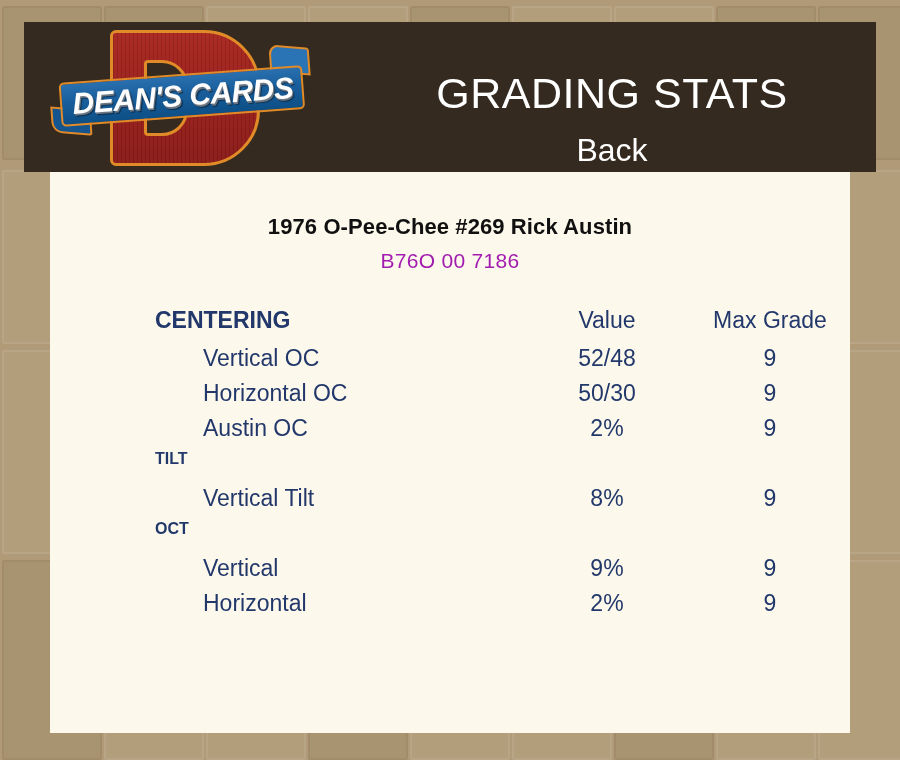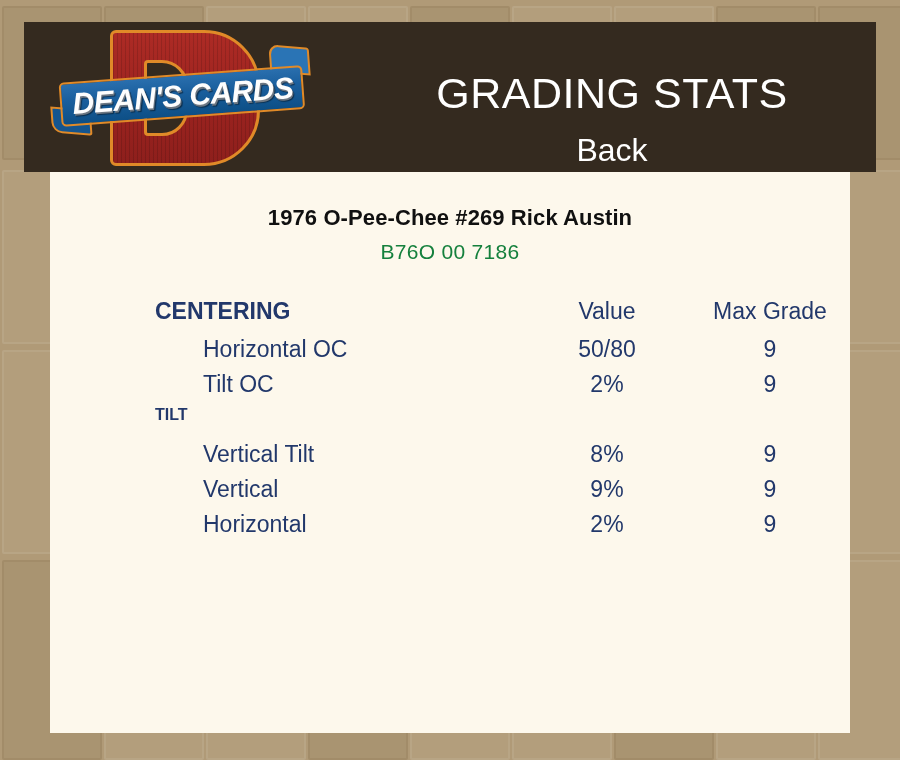--- a/index.html
+++ b/index.html
@@ -175,31 +175,31 @@
     left: 50px;
     top: 172px;
     width: 800px;
     height: 561px;
     background: #fdf8ec;
     z-index: 4;
   }
 
   #card-heading {
     text-align: center;
-    padding-top: 33px;
+    padding-top: 42px;
   }
   #card-heading .name {
     font-size: 22px;
     font-weight: bold;
     color: #101010;
     letter-spacing: 0.1px;
   }
   #card-heading .code {
     font-size: 21px;
-    color: #15803d;
+    color: #a21caf;
     margin-top: 9px;
     letter-spacing: 0.3px;
   }
 
   
   #stats {
     margin: 34px 0 0 0;
     width: 800px;
     border-collapse: collapse;
     font-size: 0;
@@ -300,39 +300,49 @@
   </div>
 
   <table id="stats">
     <tbody id="stats-body">
         <tr class="hdr">
           <th class="c-label">CENTERING</th>
           <th class="c-value">Value</th>
           <th class="c-grade">Max Grade</th>
         </tr>
         <tr class="row">
+          <td class="c-label">Vertical OC</td>
+          <td class="c-value">52/48</td>
+          <td class="c-grade">9</td>
+        </tr>
+        <tr class="row">
           <td class="c-label">Horizontal OC</td>
-          <td class="c-value">50/80</td>
-          <td class="c-grade">9</td>
-        </tr>
-        <tr class="row">
-          <td class="c-label">Tilt OC</td>
+          <td class="c-value">50/30</td>
+          <td class="c-grade">9</td>
+        </tr>
+        <tr class="row">
+          <td class="c-label">Austin OC</td>
           <td class="c-value">2%</td>
           <td class="c-grade">9</td>
         </tr>
         <tr class="sec">
           <td class="c-label">TILT</td>
           <td class="c-value"></td>
           <td class="c-grade"></td>
         </tr>
         <tr class="row">
           <td class="c-label">Vertical Tilt</td>
           <td class="c-value">8%</td>
           <td class="c-grade">9</td>
         </tr>
+        <tr class="sec">
+          <td class="c-label">OCT</td>
+          <td class="c-value"></td>
+          <td class="c-grade"></td>
+        </tr>
         <tr class="row">
           <td class="c-label">Vertical</td>
           <td class="c-value">9%</td>
           <td class="c-grade">9</td>
         </tr>
         <tr class="row">
           <td class="c-label">Horizontal</td>
           <td class="c-value">2%</td>
           <td class="c-grade">9</td>
         </tr>

